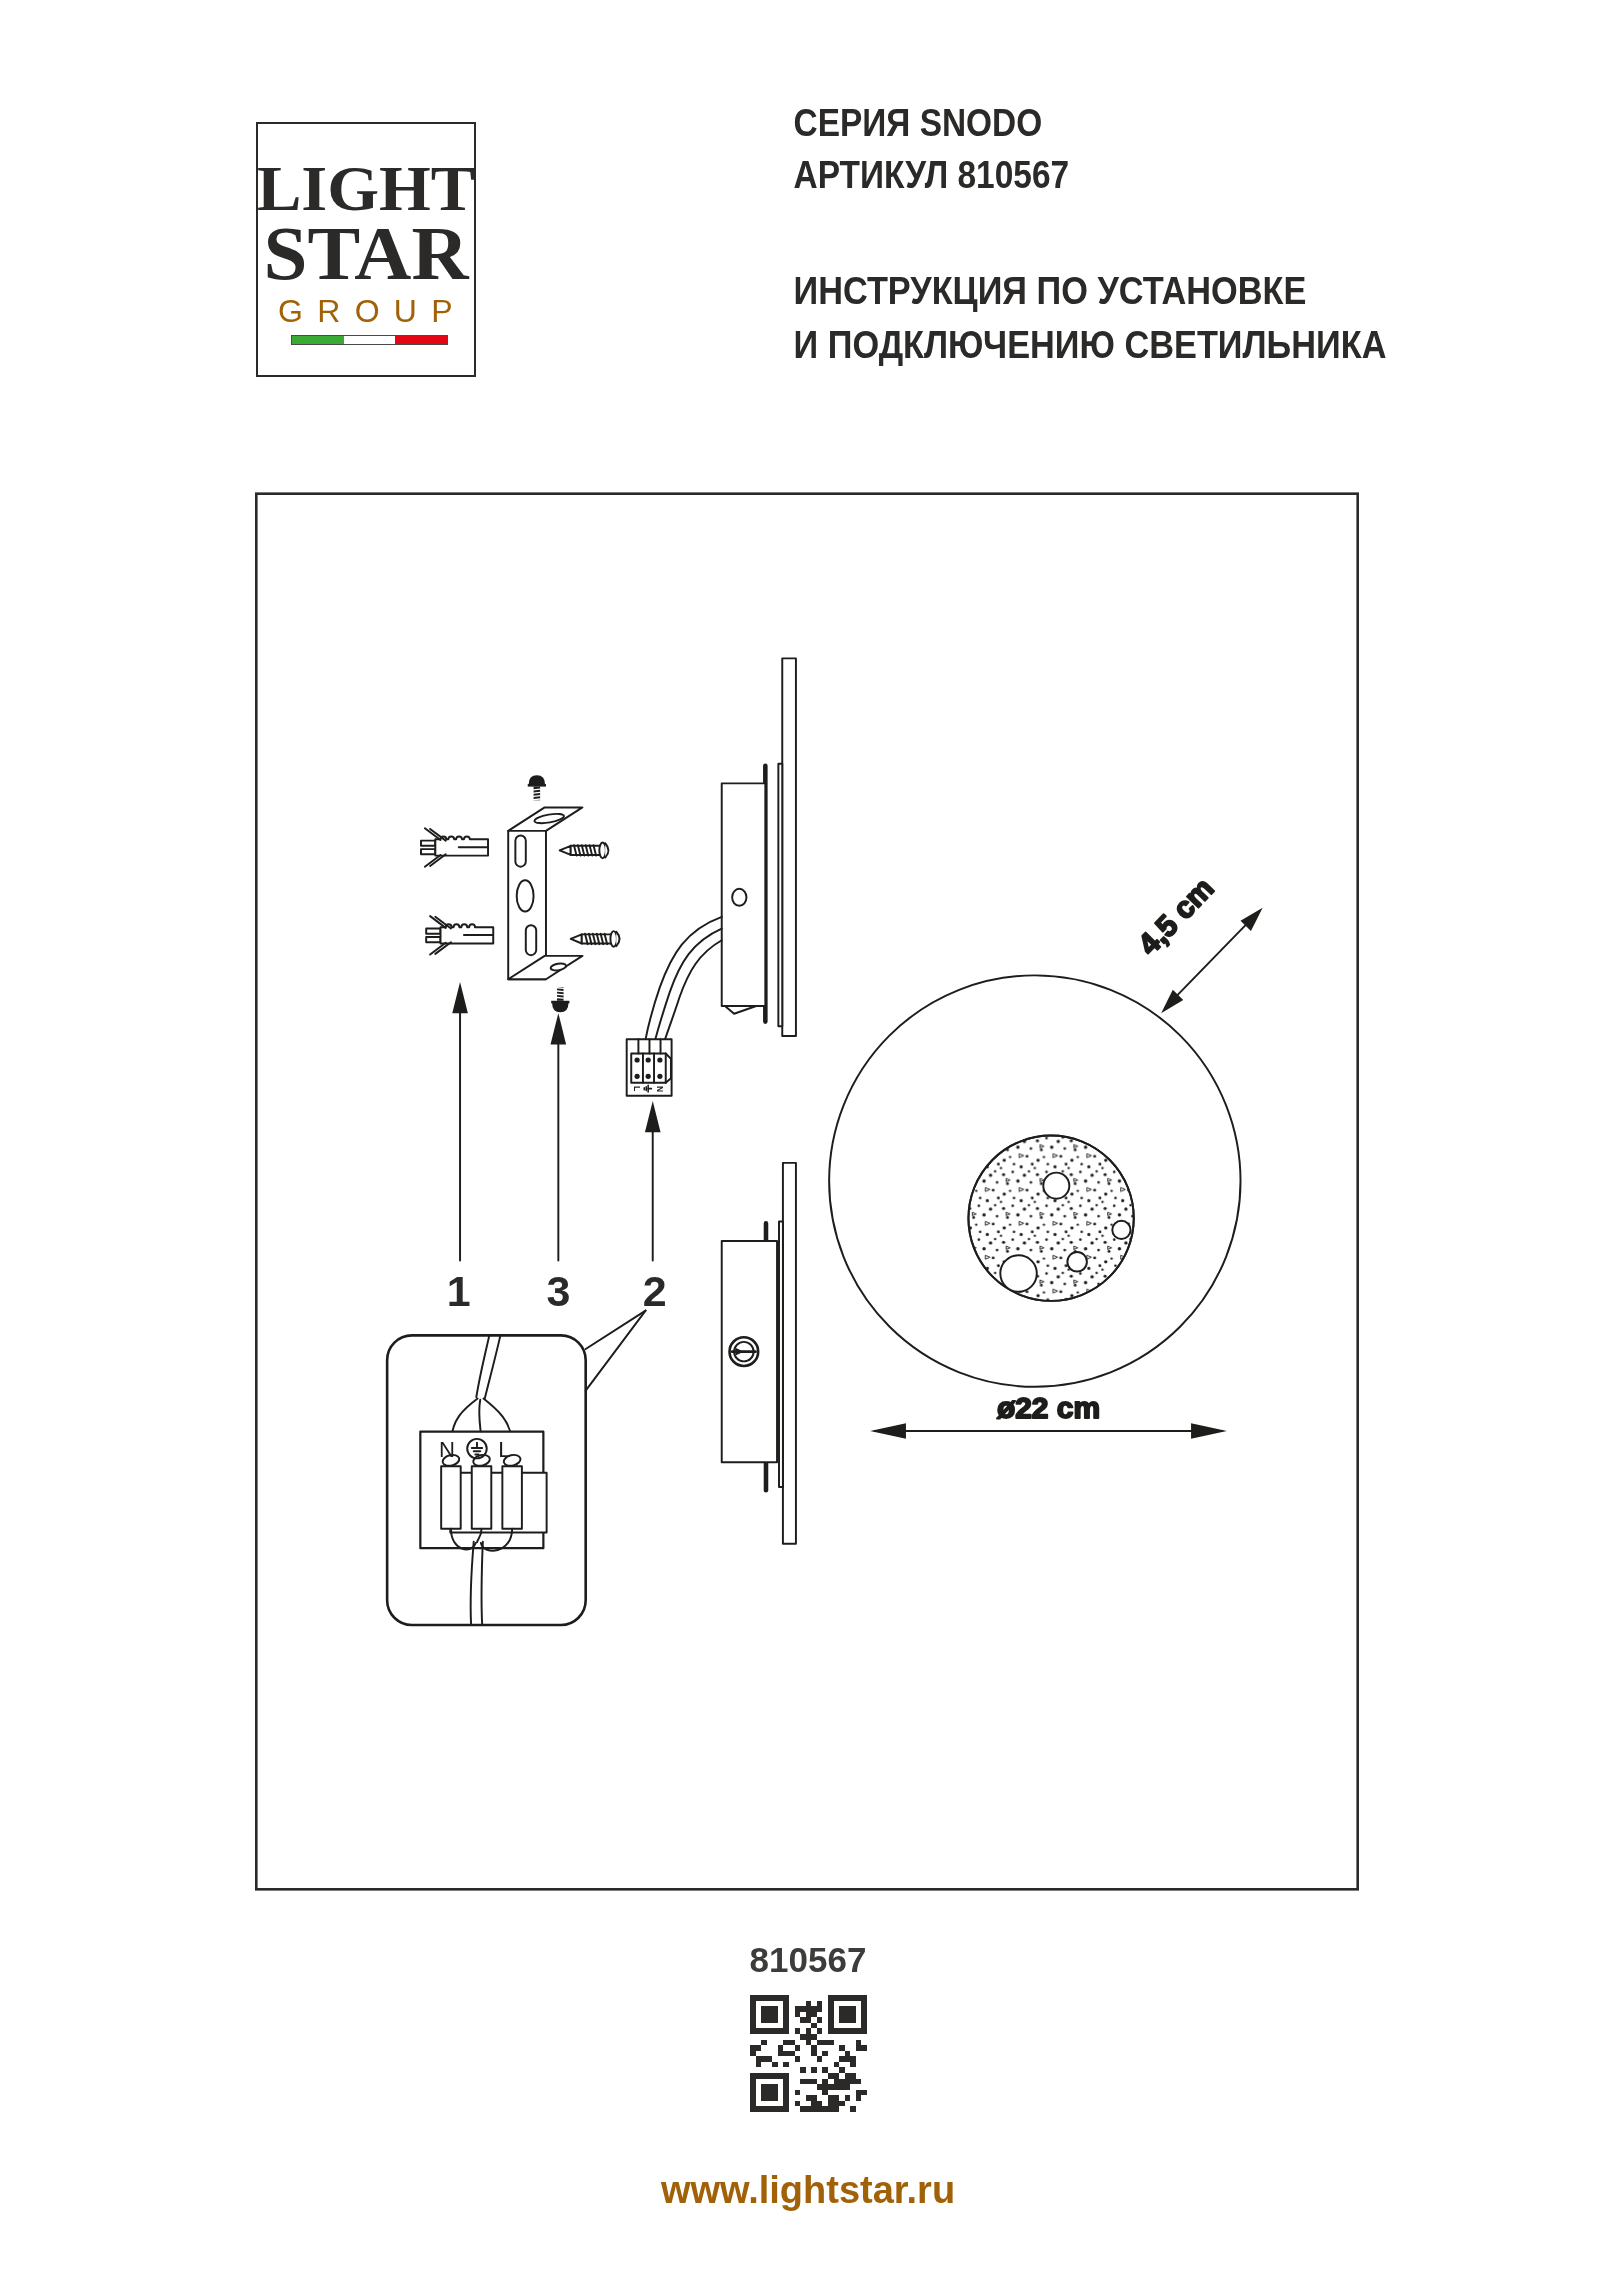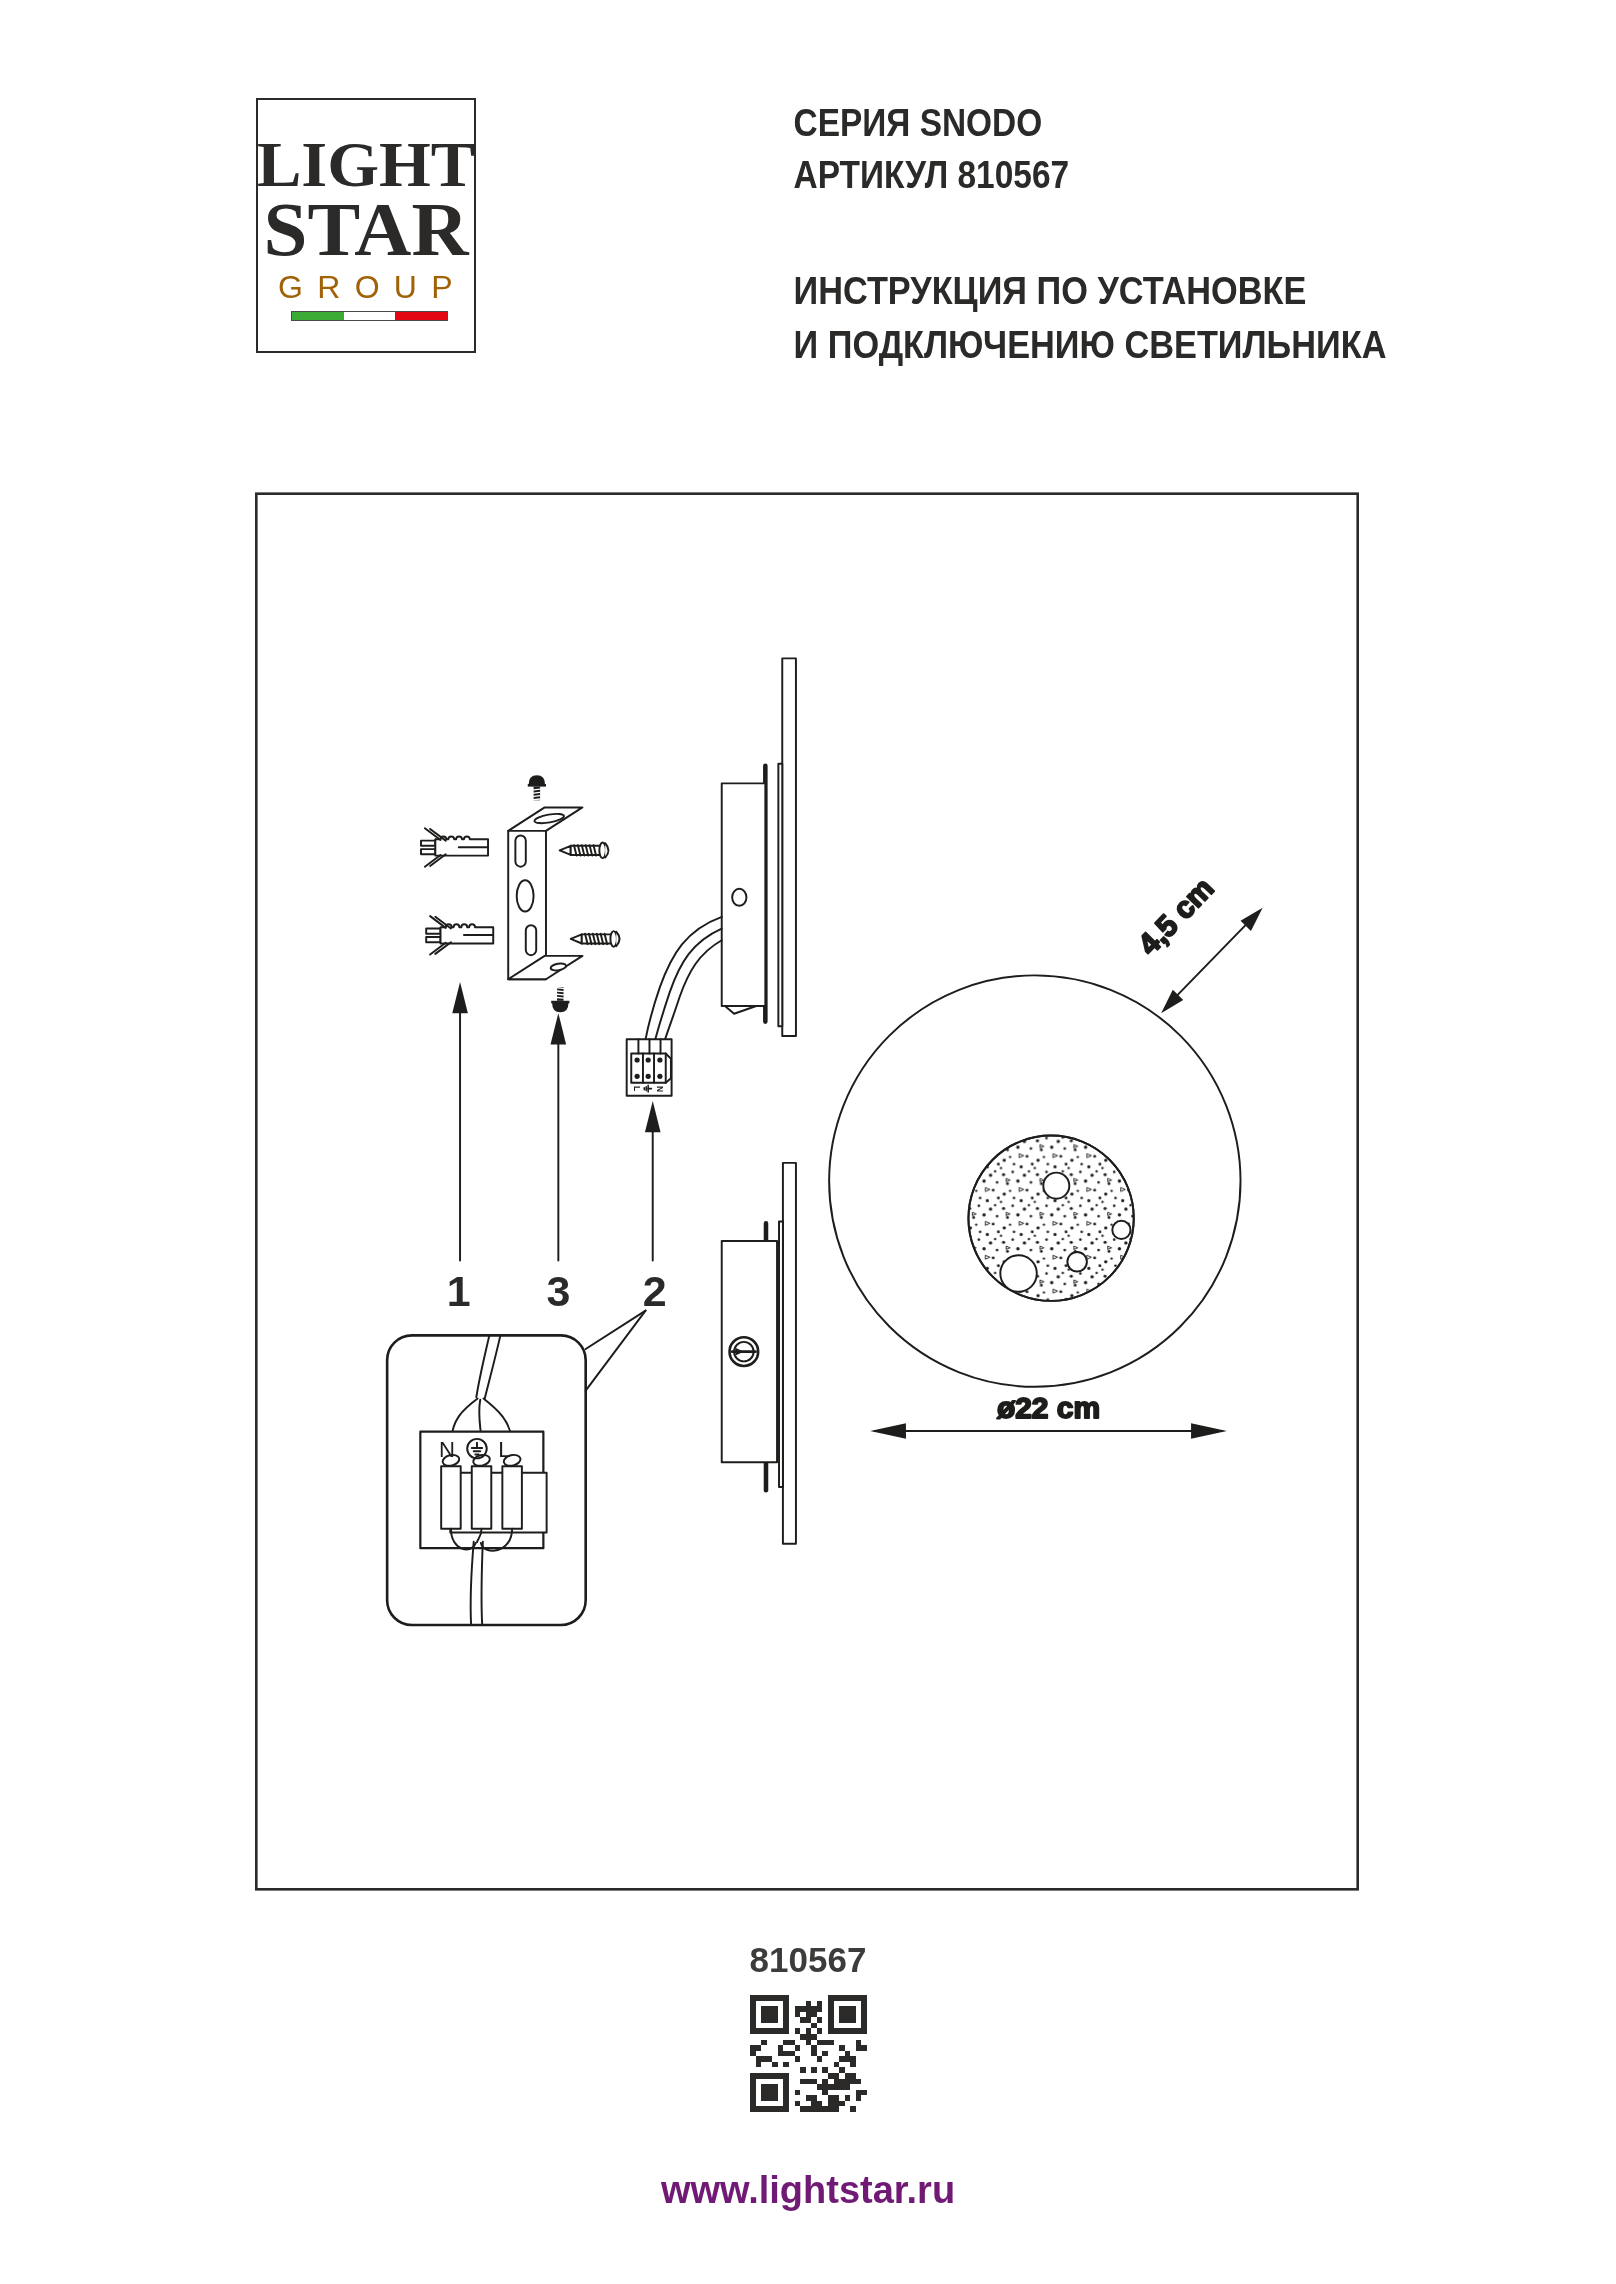--- a/index.html
+++ b/index.html
@@ -1,19 +1,19 @@
 <!DOCTYPE html>
 <html style="font-size:10.4px"><head>
 <meta charset="utf-8">
 <style>
   html,body{margin:0;padding:0;background:#e8e8e8;}
   #page{position:relative;width:1616px;height:2284px;background:#ffffff;overflow:hidden;
         font-family:"Liberation Sans","DejaVu Sans",sans-serif;color:#2b2a29;}
   
-  #logo-box{position:absolute;left:256px;top:98px;width:216px;height:251px;border:2.6px solid #2b2a29;}
+  #logo-box{position:absolute;left:256px;top:122px;width:216px;height:251px;border:2.6px solid #2b2a29;}
   .logo-word{display:block;text-align:center;font-family:"Liberation Serif","DejaVu Serif",serif;
              font-weight:700;color:#2b2a29;line-height:0.92;transform:scaleX(1.04);transform-origin:50% 50%;}
   #logo-light{font-size:64px;margin-top:36px;letter-spacing:0px;}
   #logo-star{font-size:76px;letter-spacing:0px;}
   #logo-group{display:block;text-align:center;font-family:"Liberation Sans","DejaVu Sans",sans-serif;
               font-weight:400;font-size:32px;letter-spacing:14.3px;margin-top:3.9px;margin-left:13px;color:#a16207;}
   #logo-flag{position:absolute;left:34px;bottom:31px;width:155px;height:8.5px;display:flex;
              outline:0.7px solid #4a4a49;}
   #logo-flag span{flex:1;height:100%;}
   
@@ -22,21 +22,21 @@
             transform:scaleX(0.88);transform-origin:100% 50%;}
   #hdr-series{font-size:38px;line-height:1.0;}
   #hdr-article{font-size:38px;line-height:1.0;margin-top:14.3px;}
   #hdr-instr1{font-size:39px;line-height:1.0;margin-top:77px;}
   #hdr-instr2{font-size:39px;line-height:1.0;margin-top:14.3px;}
   
   #footer-article{position:absolute;left:0;top:1940px;width:1616px;text-align:center;
                   font-size:35px;font-weight:600;color:#3c3c3b;}
   #qr-wrap{position:absolute;left:750px;top:1995px;width:117px;height:117px;}
   #footer-url{position:absolute;left:0;top:2169px;width:1616px;text-align:center;
-              font-size:38px;font-weight:700;color:#701a75;}
+              font-size:38px;font-weight:700;color:#a16207;}
   svg text{font-family:"Liberation Sans","DejaVu Sans",sans-serif;}
   .dim-text{font-size:46px;font-weight:700;fill:#1d1d1b;}
   .step-num{font-size:66px;font-weight:700;fill:#2b2a29;}
   .tb-label{font-size:34px;font-weight:400;fill:#1d1d1b;}
   .tb-mini{font-size:13px;font-weight:700;fill:#1d1d1b;}
 </style>
 </head>
 <body>
 
 <div id="page">

